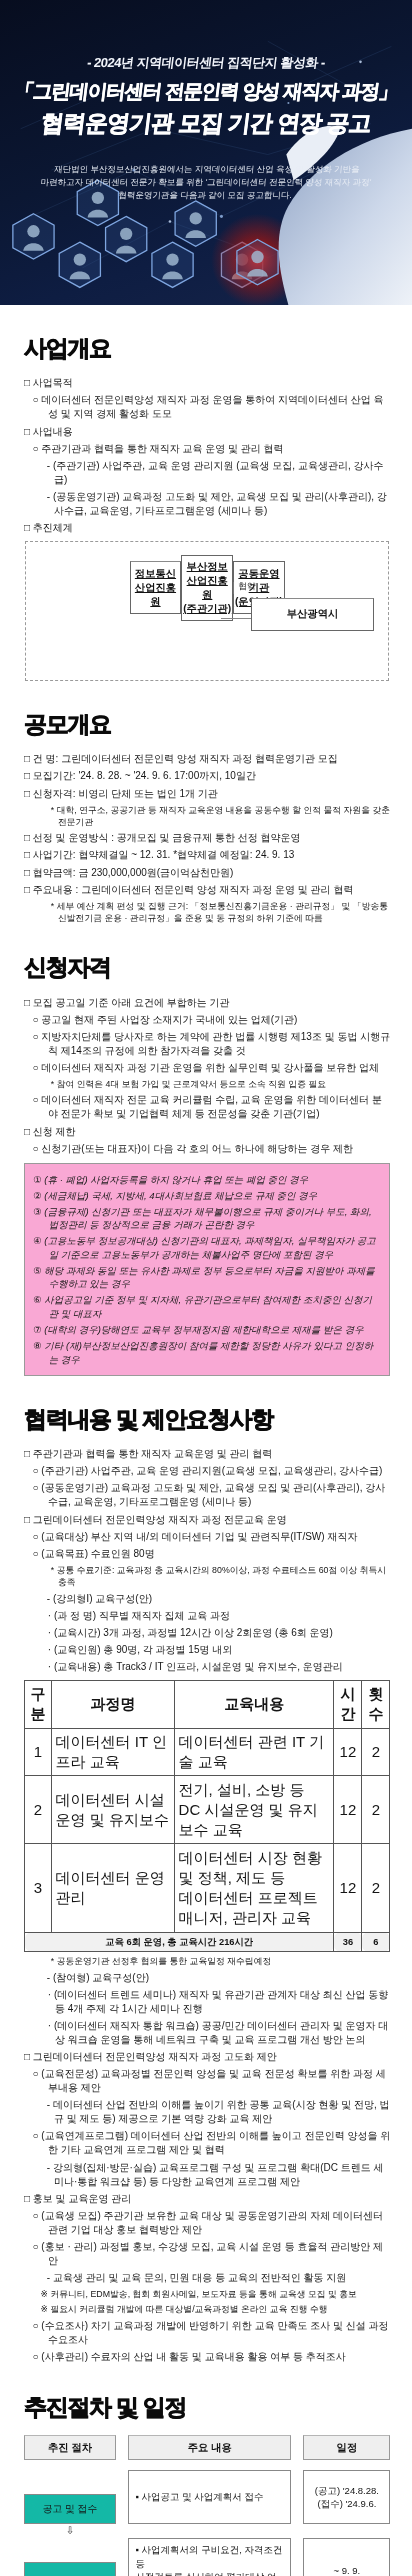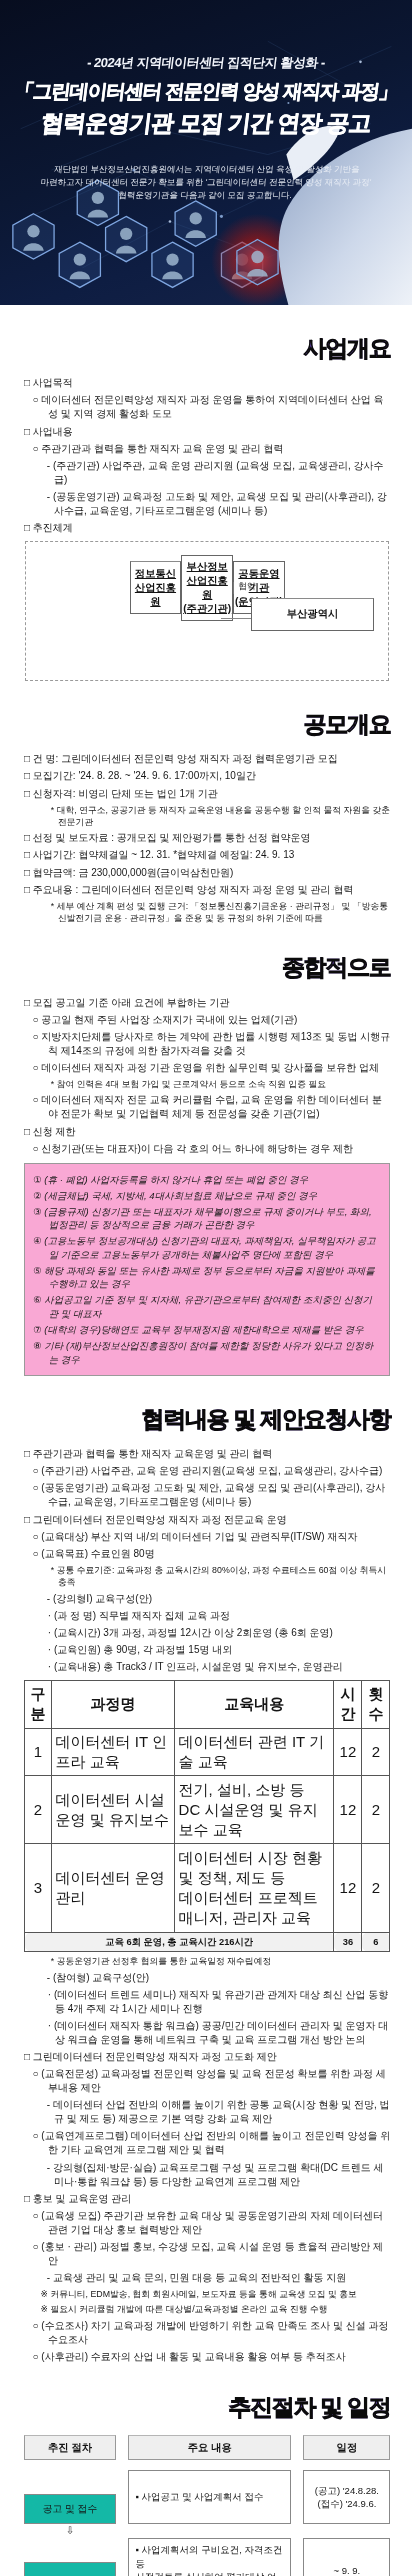--- a/index.html
+++ b/index.html
@@ -10,21 +10,21 @@
   .hero{position:relative;height:305px;background:linear-gradient(160deg,#070d1f 0%,#0b1733 45%,#0e1d42 70%,#16244a 100%);overflow:hidden;}
   .hero svg{position:absolute;left:0;top:0;}
   .hero-text{position:relative;z-index:3;text-align:center;padding-top:54px;}
   .hero-sup{color:#f2f5fb;font-size:13px;font-weight:800;transform:skewX(-7deg);letter-spacing:-0.5px;}
   .hero-t1{color:#ffffff;font-size:19.6px;font-weight:900;transform:skewX(-7deg);letter-spacing:-1.3px;margin-top:6.2px;-webkit-text-stroke:0.5px #fff;}
   .hero-t2{color:#ffffff;font-size:23px;font-weight:900;transform:skewX(-7deg);letter-spacing:-1px;margin-top:3.1px;-webkit-text-stroke:0.6px #fff;}
   .hero-desc{margin-top:24px;color:#e8edf5;font-size:8.5px;line-height:1.55;white-space:pre-line;transform:skewX(-4deg);}
 
   
   .sec{padding:0 21.6px 0 24px;}
-  .sec-title{font-size:23px;font-weight:900;color:#8b5cf6;letter-spacing:-1.3px;margin:28px 0 12.4px;text-align:right;-webkit-text-stroke:0.8px #0b0b0b;}
+  .sec-title{font-size:23px;font-weight:900;color:#000000;letter-spacing:-1.3px;margin:28px 0 12.4px;-webkit-text-stroke:0.8px #0b0b0b;}
   p.ln{margin:3.1px 0;font-size:10px;line-height:1.4;color:#161616;}
   p.t0{padding-left:14.4px;text-indent:-14.4px;}
   p.t1{padding-left:24px;text-indent:-15.5px;}
   p.t2{padding-left:30px;text-indent:-7.2px;}
   p.t3{padding-left:31px;text-indent:-7.2px;}
   p.n1{padding-left:34px;text-indent:-7.2px;font-size:8.8px;}
   p.n2{padding-left:29px;text-indent:-12.4px;font-size:8.8px;}
   .pl{white-space:pre-line;}
 
   
@@ -155,29 +155,29 @@
       <div class="org-right">부산광역시</div>
     </div>
   </div>
 
   <div class="sec">
     <div class="sec-title">공모개요</div>
     <p class="ln t0">□ 건      명: 그린데이터센터 전문인력 양성 재직자 과정 협력운영기관 모집</p>
     <p class="ln t0">□ 모집기간: '24. 8. 28. ~ '24. 9. 6. 17:00까지, 10일간</p>
     <p class="ln t0">□ 신청자격: 비영리 단체 또는 법인 1개 기관</p>
     <p class="ln n1">* 대학, 연구소, 공공기관 등 재직자 교육운영 내용을 공동수행 할 인적 물적 자원을 갖춘 전문기관</p>
-    <p class="ln t0">□ 선정 및 보도자료 : 공개모집 및 제안평가를 통한 선정 협약운영</p>
+    <p class="ln t0">□ 선정 및 운영방식 : 공개모집 및 금융규제 통한 선정 협약운영</p>
     <p class="ln t0">□ 사업기간: 협약체결일 ~ 12. 31. *협약체결 예정일: 24. 9. 13</p>
     <p class="ln t0">□ 협약금액: 금 230,000,000원(금이억삼천만원)</p>
     <p class="ln t0">□ 주요내용 : 그린데이터센터 전문인력 양성 재직자 과정 운영 및 관리 협력</p>
     <p class="ln n1">* 세부 예산 계획 편성 및 집행 근거: 「정보통신진흥기금운용 · 관리규정」 및 「방송통신발전기금 운용 · 관리규정」을 준용 및 동 규정의 하위 기준에 따름</p>
   </div>
 
   <div class="sec">
-    <div class="sec-title">종합적으로</div>
+    <div class="sec-title">신청자격</div>
     <p class="ln t0">□ 모집 공고일 기준 아래 요건에 부합하는 기관</p>
     <p class="ln t1">○ 공고일 현재 주된 사업장 소재지가 국내에 있는 업체(기관)</p>
     <p class="ln t1">○ 지방자치단체를 당사자로 하는 계약에 관한 법률 시행령 제13조 및 동법 시행규칙 제14조의 규정에 의한 참가자격을 갖출 것</p>
     <p class="ln t1">○ 데이터센터 재직자 과정 기관 운영을 위한 실무인력 및 강사풀을 보유한 업체</p>
     <p class="ln n1">* 참여 인력은 4대 보험 가입 및 근로계약서 등으로 소속 직원 입증 필요</p>
     <p class="ln t1">○ 데이터센터 재직자 전문 교육 커리큘럼 수립, 교육 운영을 위한 데이터센터 분야 전문가 확보 및 기업협력 체계 등 전문성을 갖춘 기관(기업)</p>
     <p class="ln t0">□ 신청 제한</p>
     <p class="ln t1">○ 신청기관(또는 대표자)이 다음 각 호의 어느 하나에 해당하는 경우 제한</p>
     <div class="restrict-box">
       <p>① (휴 · 폐업) 사업자등록을 하지 않거나 휴업 또는 폐업 중인 경우</p>

